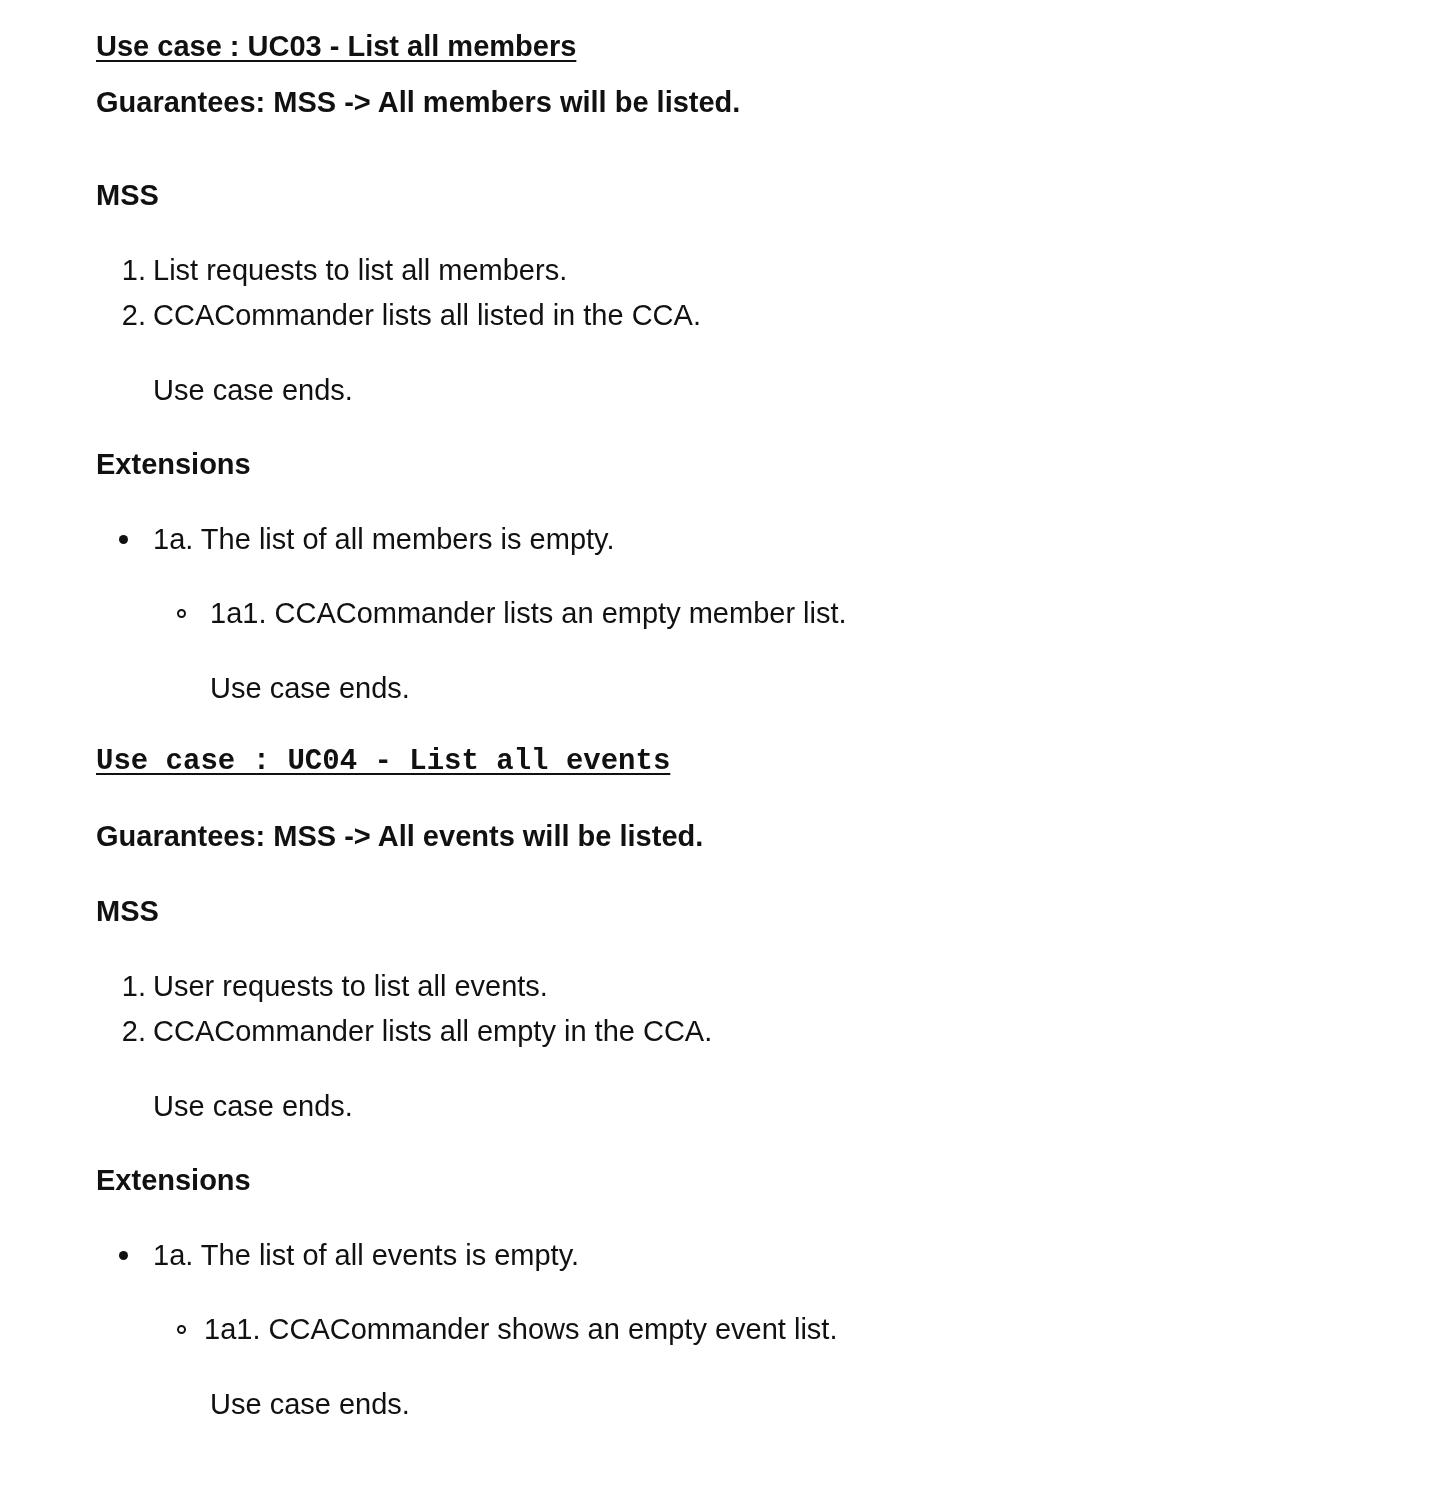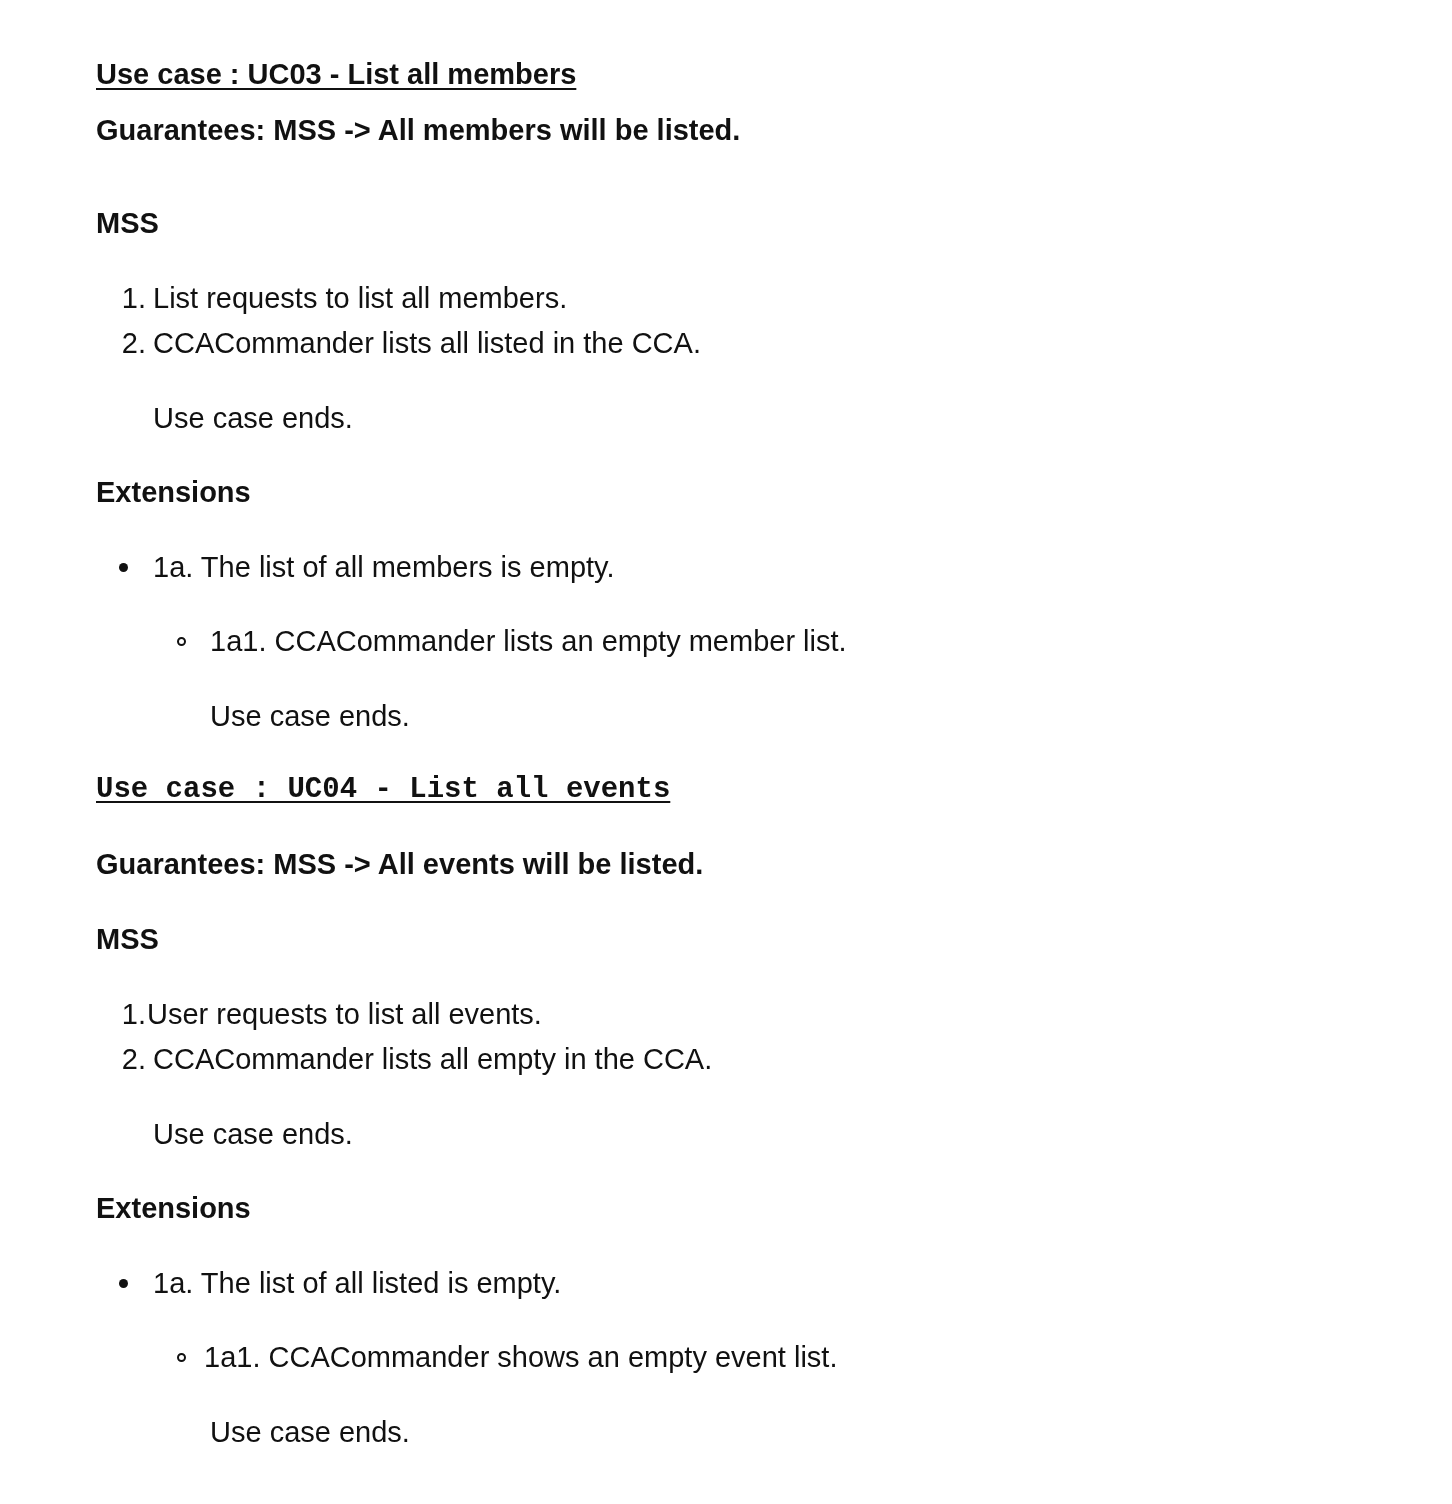--- a/index.html
+++ b/index.html
@@ -50,41 +50,41 @@
     </div>
   </div>
 
   <div>
     <p class="line h-uc blk" style="left:96px;top:744px;font-family:Liberation Mono, monospace;">Use case : UC04 - List all events</p>
     <p class="line h-bold blk" style="left:96px;top:818px;">Guarantees: MSS -&gt; All events will be listed.</p>
     <p class="line h-bold blk" style="left:96px;top:893px;">MSS</p>
 
     <div>
       <span class="line num" style="left:96px;top:968px;">1.</span>
-      <span class="line blk" style="left:147px;top:968px;">User requests to list all events.</span>
+      <span class="line blk" style="left:153px;top:968px;">User requests to list all events.</span>
     </div>
     <div>
       <span class="line num" style="left:96px;top:1013px;">2.</span>
       <span class="line blk" style="left:153px;top:1013px;">CCACommander lists all empty in the CCA.</span>
     </div>
     <p class="line blk" style="left:153px;top:1088px;">Use case ends.</p>
 
     <p class="line h-bold blk" style="left:96px;top:1162px;">Extensions</p>
 
     <div>
       <span class="bullet-disc" style="left:119px;top:1251px;"></span>
-      <span class="line blk" style="left:153px;top:1237px;">1a. The list of all listed is empty.</span>
+      <span class="line blk" style="left:153px;top:1237px;">1a. The list of all events is empty.</span>
     </div>
     <div>
       <span class="bullet-circle" style="left:177px;top:1325px;"></span>
       <span class="line blk" style="left:204px;top:1311px;">1a1. CCACommander shows an empty event list.</span>
       <span class="line blk" style="left:210px;top:1386px;">Use case ends.</span>
     </div>
   </div>
 
 </div>
 
 <style>
   
   .page { position: static; padding: 0; }
-  .blk, .num, .bullet-disc, .bullet-circle { position: absolute; margin-top: 28px; }
+  .blk, .num, .bullet-disc, .bullet-circle { position: absolute; }
   .num { text-align: right; width: 50px; }
 </style>
 
 </body></html>

